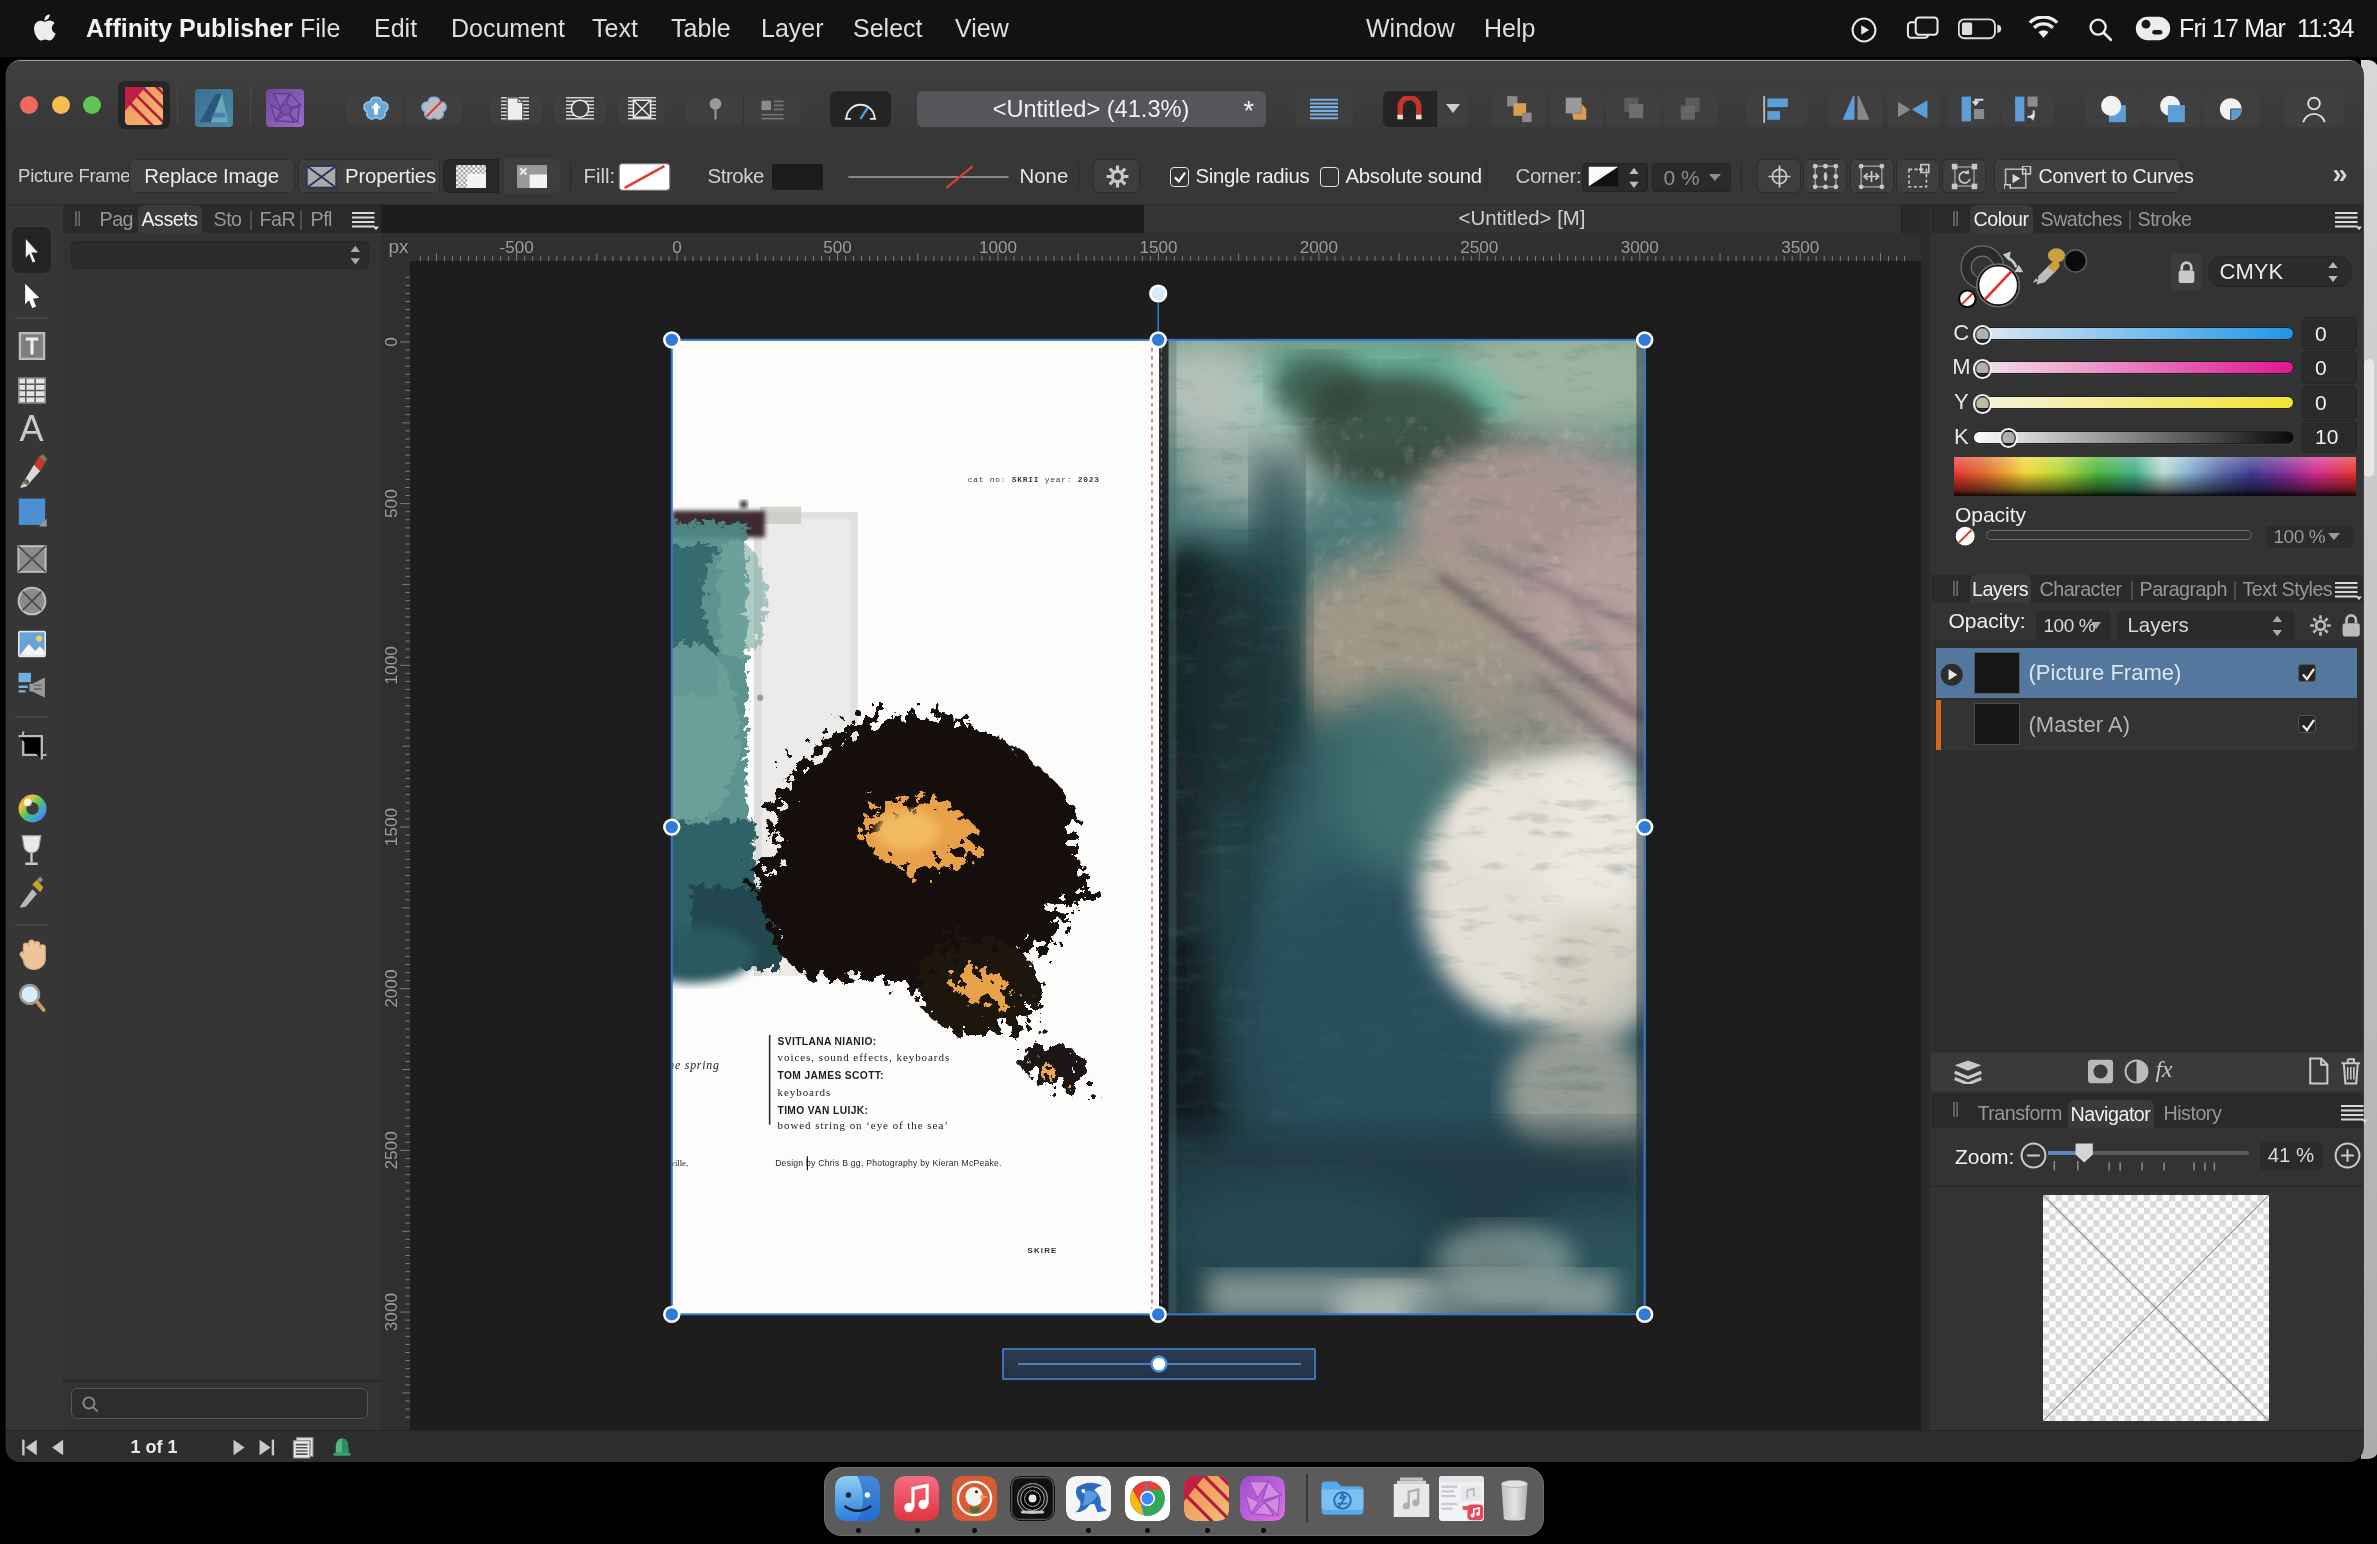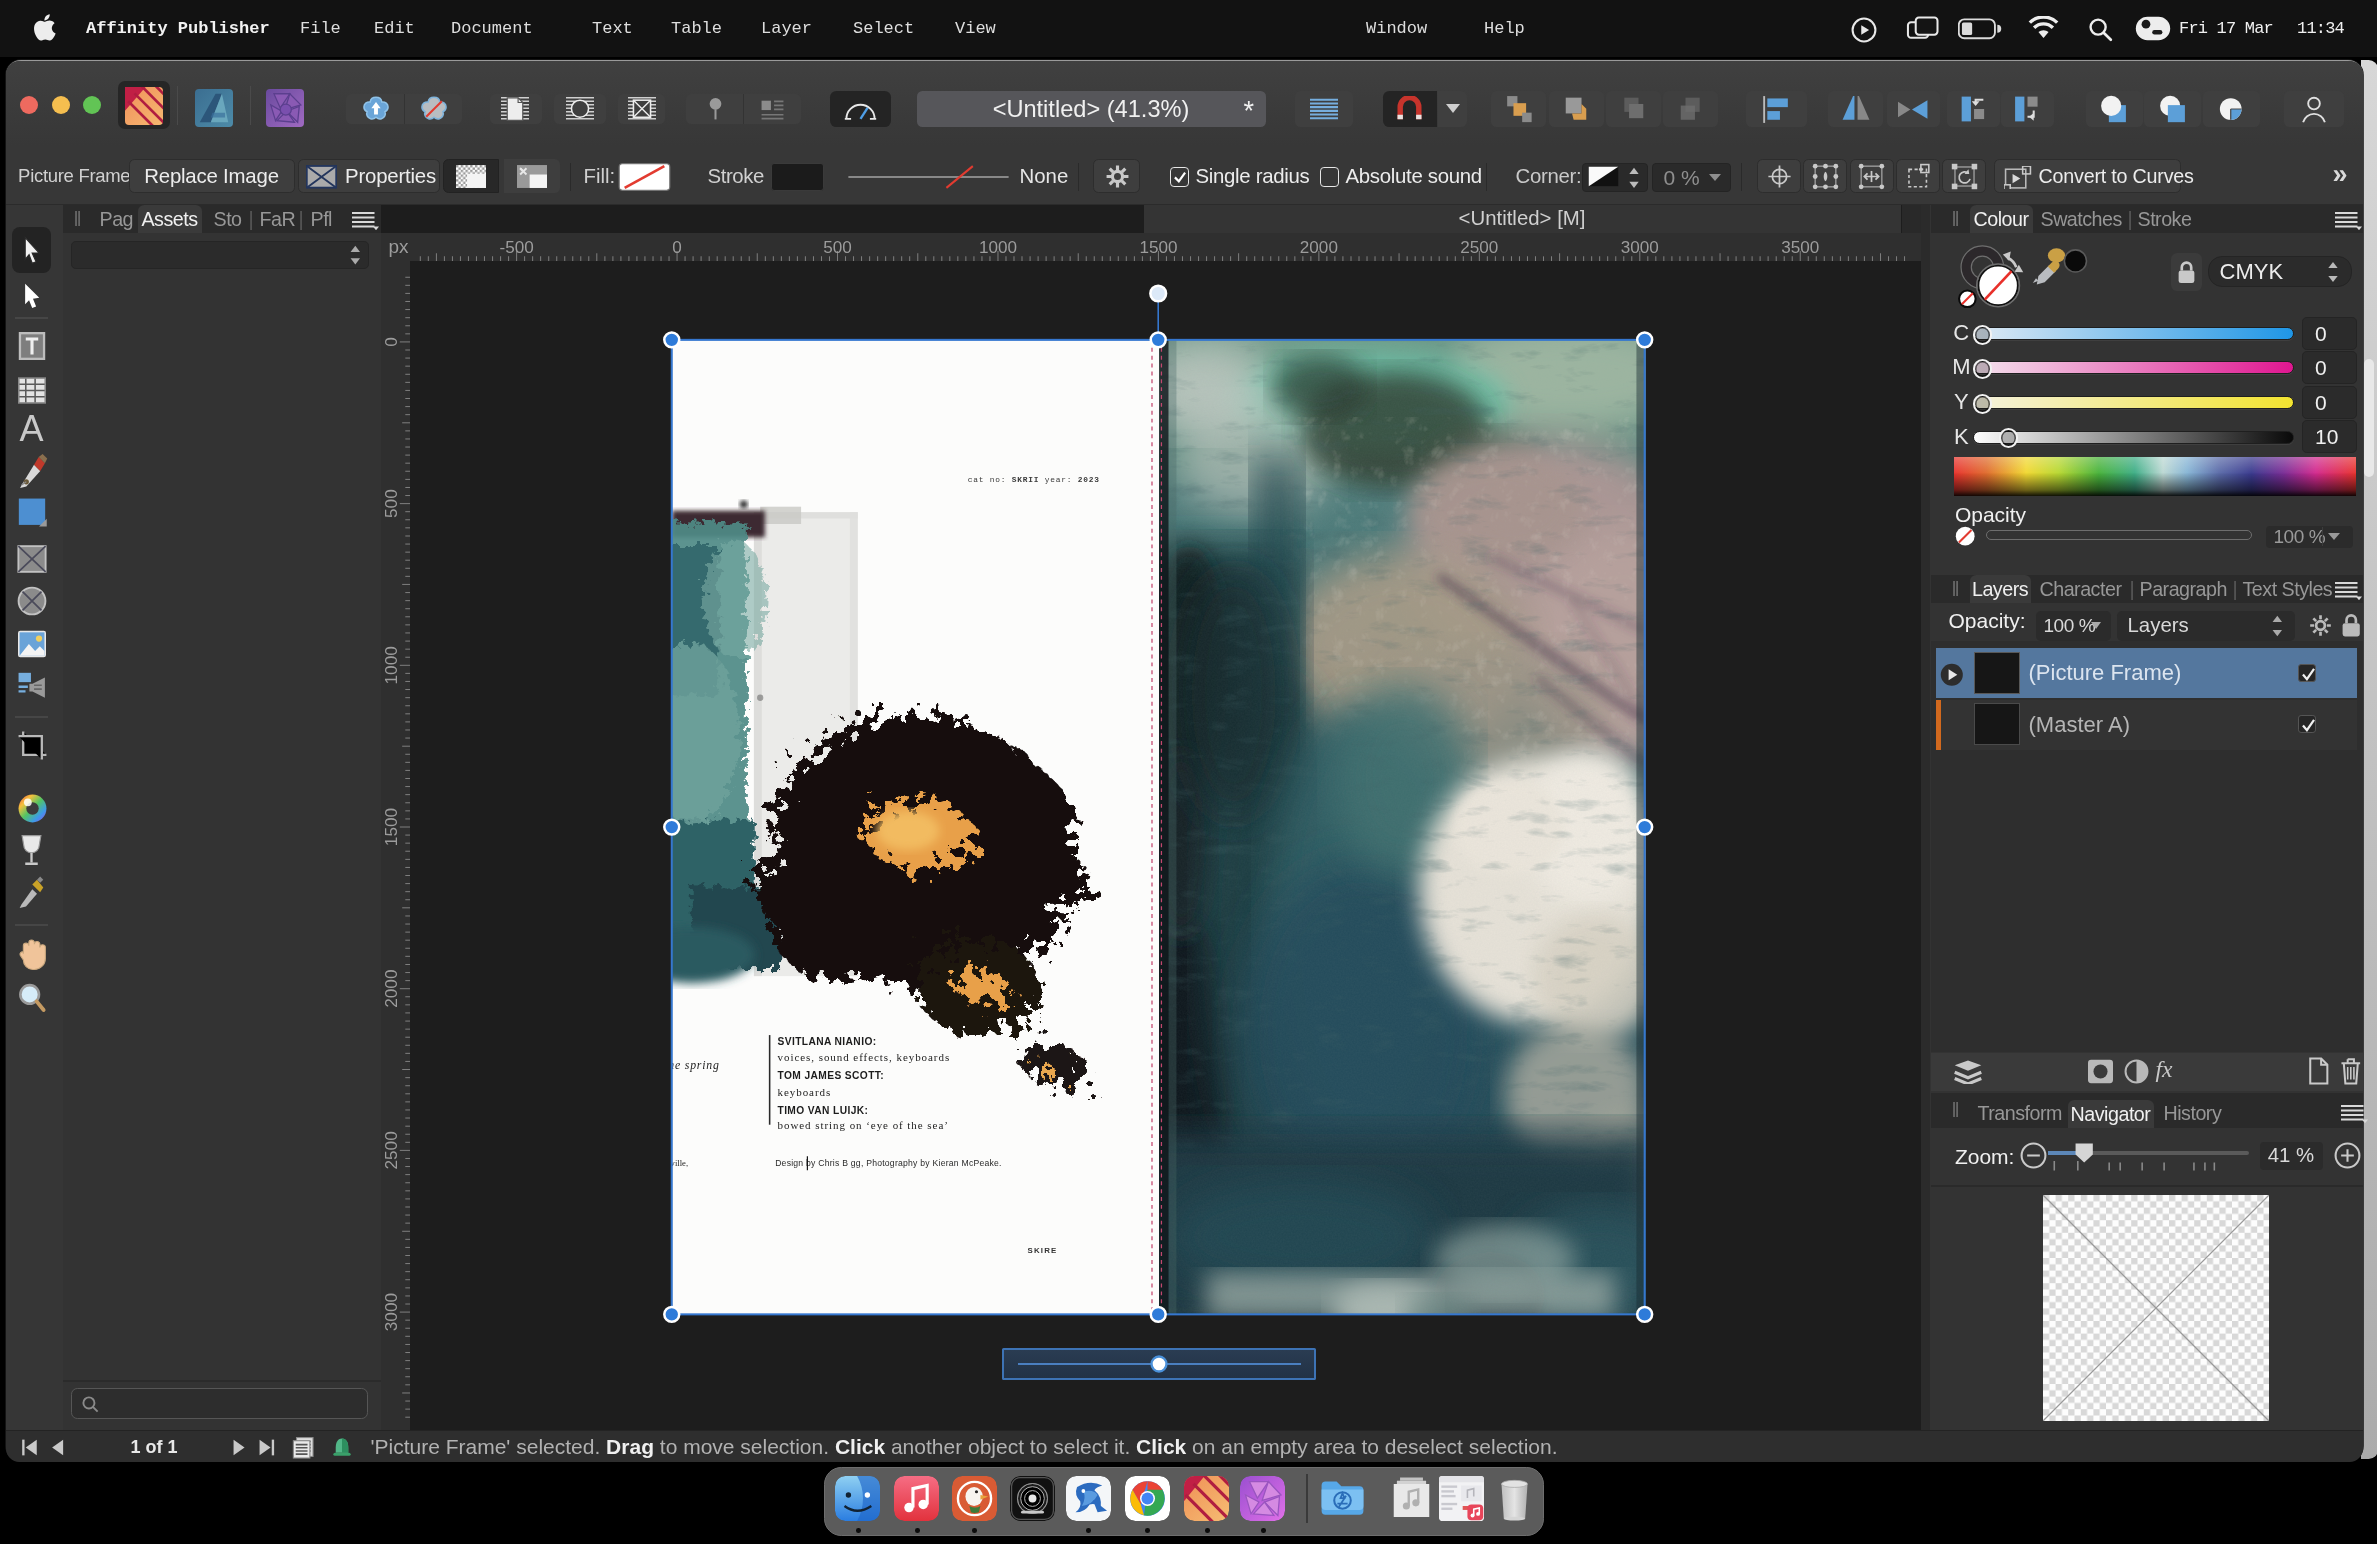--- a/index.html
+++ b/index.html
@@ -1,21 +1,21 @@
 <!DOCTYPE html>
 <html style="font-size:12.6px"><head>
 <meta charset="utf-8">
 <style>
 * { margin:0; padding:0; box-sizing:border-box; }
 html,body { width:2377px; height:1544px; background:#000; overflow:hidden; }
 body { font-family:"Liberation Sans", sans-serif; position:relative; }
 .abs { position:absolute; }
 
 #menubar { left:0; top:0; width:2377px; height:57px; background:#121212; color:#e8e8e8; }
-#menubar .mi { position:absolute; top:0; height:57px; line-height:57px; font-size:17px; color:#dedede;font-family:Liberation Mono, monospace; }
+#menubar .mi { position:absolute; top:0; height:57px; line-height:57px; font-size:25px; color:#dedede; }
 
 #win { left:5.5px; top:60px; width:2357px; height:1401px; background:#333333; border-radius:15px; border-top:1.6px solid #9a9a9a; box-shadow:0 0 0 0.8px #1a1a1a; }
 #toolbar { left:0; top:0; width:2357px; height:85px; background:linear-gradient(#404040,#373737); border-radius:13.4px 13.4px 0 0; }
 #contextbar { left:0; top:85px; width:2357px; height:59px; background:#373737; border-bottom:0.8px solid #2b2b2b; }
 .tbtn { position:absolute; background:#3f3f3f; border-radius:5.5px; }
 .tlight { position:absolute; top:35px; width:18px; height:18px; border-radius:50%; }
 .cbtn { top:13.4px; height:34px; background:#3e3e3e; border-radius:5.5px; border:0.8px solid #2d2d2d; color:#ececec; font-size:20.4px; text-align:center; letter-spacing:-0.2px; }
 .cbtn span { line-height:32px; }
 .ckbox { width:19.7px; height:19.7px; border:1.6px solid #e6e6e6; border-radius:3.9px; background:transparent; }
 
@@ -1320,21 +1320,20 @@
         <rect x="3" y="6" width="21" height="22" fill="#e9e9e9" stroke="#888" stroke-width="1.4"></rect>
         <g stroke="#555" stroke-width="2">
           <path d="M6 11 H21 M6 15 H21 M6 19 H21 M6 23 H21"></path>
         </g>
       </svg>
     <svg class="abs" style="left:325px;top:5.5px" width="22" height="22" viewBox="0 0 28 28">
         <path d="M14 2 C20 2 22 8 22 14 V20 H6 V14 C6 8 8 2 14 2 Z" fill="#52b788"></path>
         <path d="M14 2 C20 2 22 8 22 14 V20 H14 Z" fill="#2d8f5f"></path>
         <rect x="3" y="20" width="22" height="4" rx="2" fill="#3aa06a"></rect>
       </svg>
-    <div class="abs" style="left:365px;top:0;height:32px;line-height:32px;font-size:21px;color:#b2b2b2">'Picture Frame' selected. <b style="color:#f0f0f0">Drag</b> to move selection. <b style="color:#f0f0f0">Click</b> another object to select it. <b style="color:#f0f0f0">Click</b> on an empty area to deselect selection.</div>
   </div>
 </div>
 <div id="dock" class="abs">
   <svg class="di" style="left:10.2px" viewBox="0 0 57 57">
       <defs>
         <linearGradient id="fnd" x1="0" y1="0" x2="0" y2="1">
           <stop offset="0" stop-color="#8fd0f2"></stop>
           <stop offset="1" stop-color="#2a7de1"></stop>
         </linearGradient>
       </defs>

